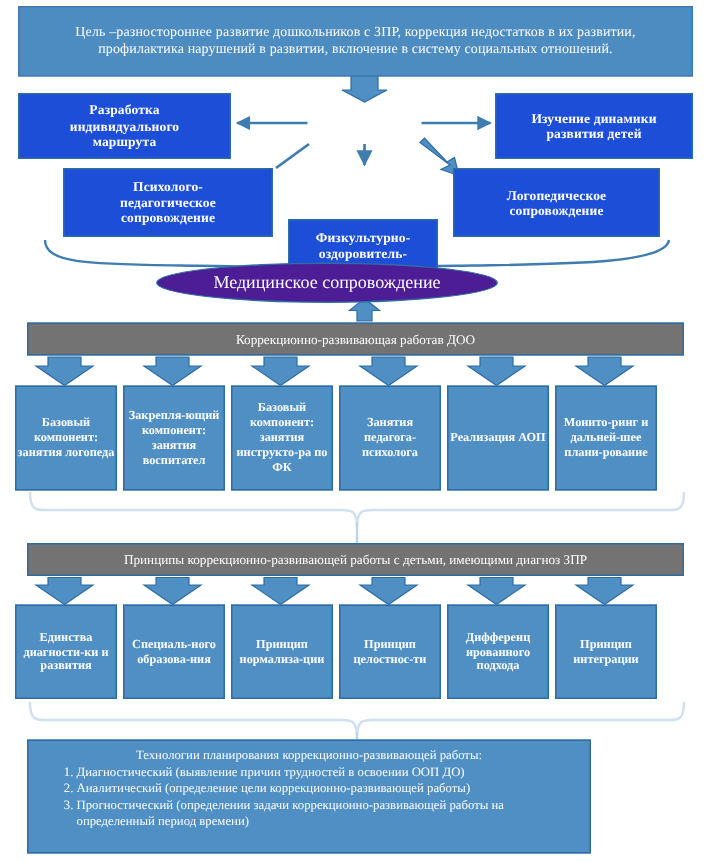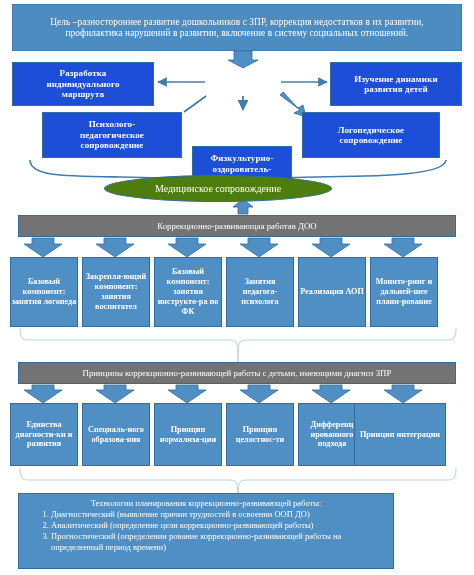--- a/index.html
+++ b/index.html
@@ -61,25 +61,25 @@
     left: 192px; top: 112px; width: 100px; height: 46px;
     font-size: 9px; font-weight: bold; margin-top: 34px;
   }
   .logo {
     left: 302px; top: 112px; width: 138px; height: 46px;
     font-size: 9px; font-weight: bold;
   }
   .medical {
     position: absolute;
     left: 104px; top: 175px; width: 228px; height: 27px;
-    background: #4d7c0f;
+    background: #4c1d95;
     border: 1px solid #2e6da4;
     border-radius: 50%;
     color: #fff;
-    font-size: 10px;
+    font-size: 12px;
     display: flex; align-items: center; justify-content: center;
     box-sizing: border-box;
   }
   .bandheader {
     position: absolute;
     left: 18px; width: 438px; height: 22px;
     background: #737373;
     border: 1px solid #2e6da4;
     color: #fff;
     font-size: 8.8px;
@@ -241,26 +241,26 @@
   </div>
   <div class="cell row-prin" style="left:154px;width:68px;">
     <span>Принцип нормализа-ции</span>
   </div>
   <div class="cell row-prin" style="left:226px;width:68px;">
     <span>Принцип целостнос-ти</span>
   </div>
   <div class="cell row-prin" style="left:298px;width:68px;">
     <span>Дифференц ированного подхода</span>
   </div>
-  <div class="cell row-prin" style="left:354px;width:92px;">
+  <div class="cell row-prin" style="left:370px;width:68px;">
     <span>Принцип интеграции</span>
   </div>
 
   <div class="bottom-band">
     <div class="bottom-title">Технологии планирования коррекционно-развивающей работы:</div>
     <ol>
       <li>Диагностический (выявление причин трудностей в освоении ООП ДО)</li>
       <li>Аналитический (определение цели коррекционно-развивающей работы)</li>
-      <li>Прогностический (определении рование коррекционно-развивающей работы на определенный период времени)</li>
+      <li>Прогностический (определении задачи коррекционно-развивающей работы на определенный период времени)</li>
     </ol>
   </div>
 
 </div>
 
 </body></html>

